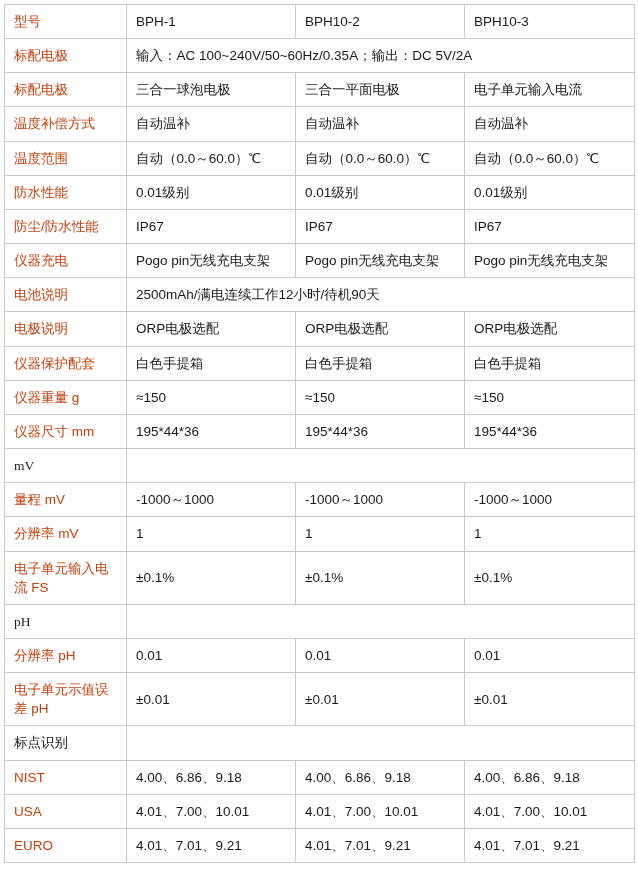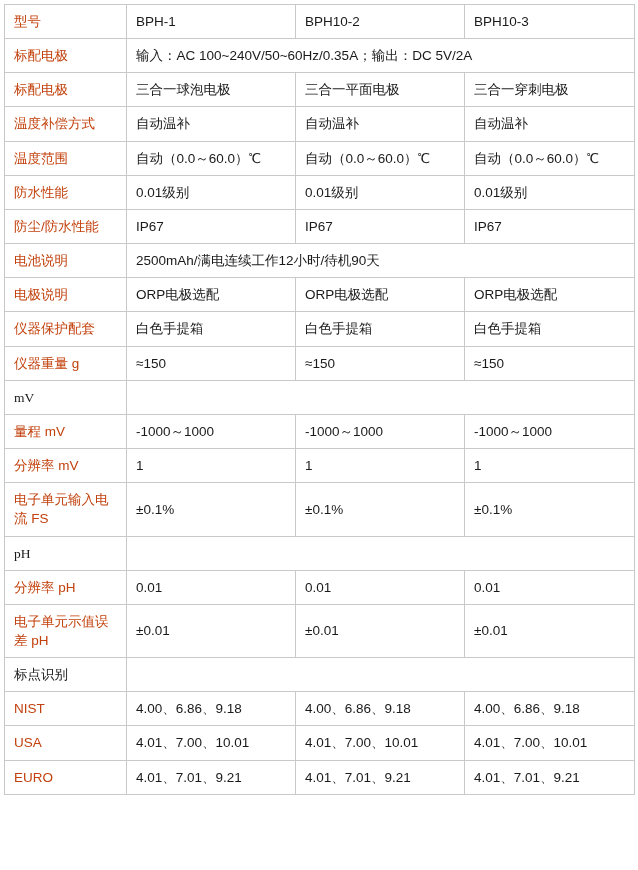--- a/index.html
+++ b/index.html
@@ -60,21 +60,21 @@
         <td>BPH10-3</td>
       </tr>
       <tr>
         <td class="label">标配电极</td>
         <td colspan="3">输入：AC 100~240V/50~60Hz/0.35A；输出：DC 5V/2A</td>
       </tr>
       <tr>
         <td class="label">标配电极</td>
         <td>三合一球泡电极</td>
         <td>三合一平面电极</td>
-        <td>三合一穿刺电极</td>
+        <td>电子单元输入电流</td>
       </tr>
       <tr>
         <td class="label">温度补偿方式</td>
         <td>自动温补</td>
         <td>自动温补</td>
         <td>自动温补</td>
       </tr>
       <tr>
         <td class="label">温度范围</td>
         <td>自动（0.0～60.0）℃</td>
@@ -87,40 +87,52 @@
         <td>0.01级别</td>
         <td>0.01级别</td>
       </tr>
       <tr>
         <td class="label">防尘/防水性能</td>
         <td>IP67</td>
         <td>IP67</td>
         <td>IP67</td>
       </tr>
       <tr>
+        <td class="label">仪器充电</td>
+        <td>Pogo pin无线充电支架</td>
+        <td>Pogo pin无线充电支架</td>
+        <td>Pogo pin无线充电支架</td>
+      </tr>
+      <tr>
         <td class="label">电池说明</td>
         <td colspan="3">2500mAh/满电连续工作12小时/待机90天</td>
       </tr>
       <tr>
         <td class="label">电极说明</td>
         <td>ORP电极选配</td>
         <td>ORP电极选配</td>
         <td>ORP电极选配</td>
       </tr>
       <tr>
         <td class="label">仪器保护配套</td>
         <td>白色手提箱</td>
         <td>白色手提箱</td>
         <td>白色手提箱</td>
       </tr>
       <tr>
         <td class="label">仪器重量 g</td>
         <td>≈150</td>
         <td>≈150</td>
         <td>≈150</td>
+      </tr>
+      <tr>
+        <td class="label">仪器尺寸 mm</td>
+        <td>195*44*36</td>
+        <td>195*44*36</td>
+        <td>195*44*36</td>
       </tr>
       <tr class="section">
         <td class="label">mV</td>
         <td class="empty" colspan="3">&nbsp;</td>
       </tr>
       <tr>
         <td class="label">量程 mV</td>
         <td>-1000～1000</td>
         <td>-1000～1000</td>
         <td>-1000～1000</td>

